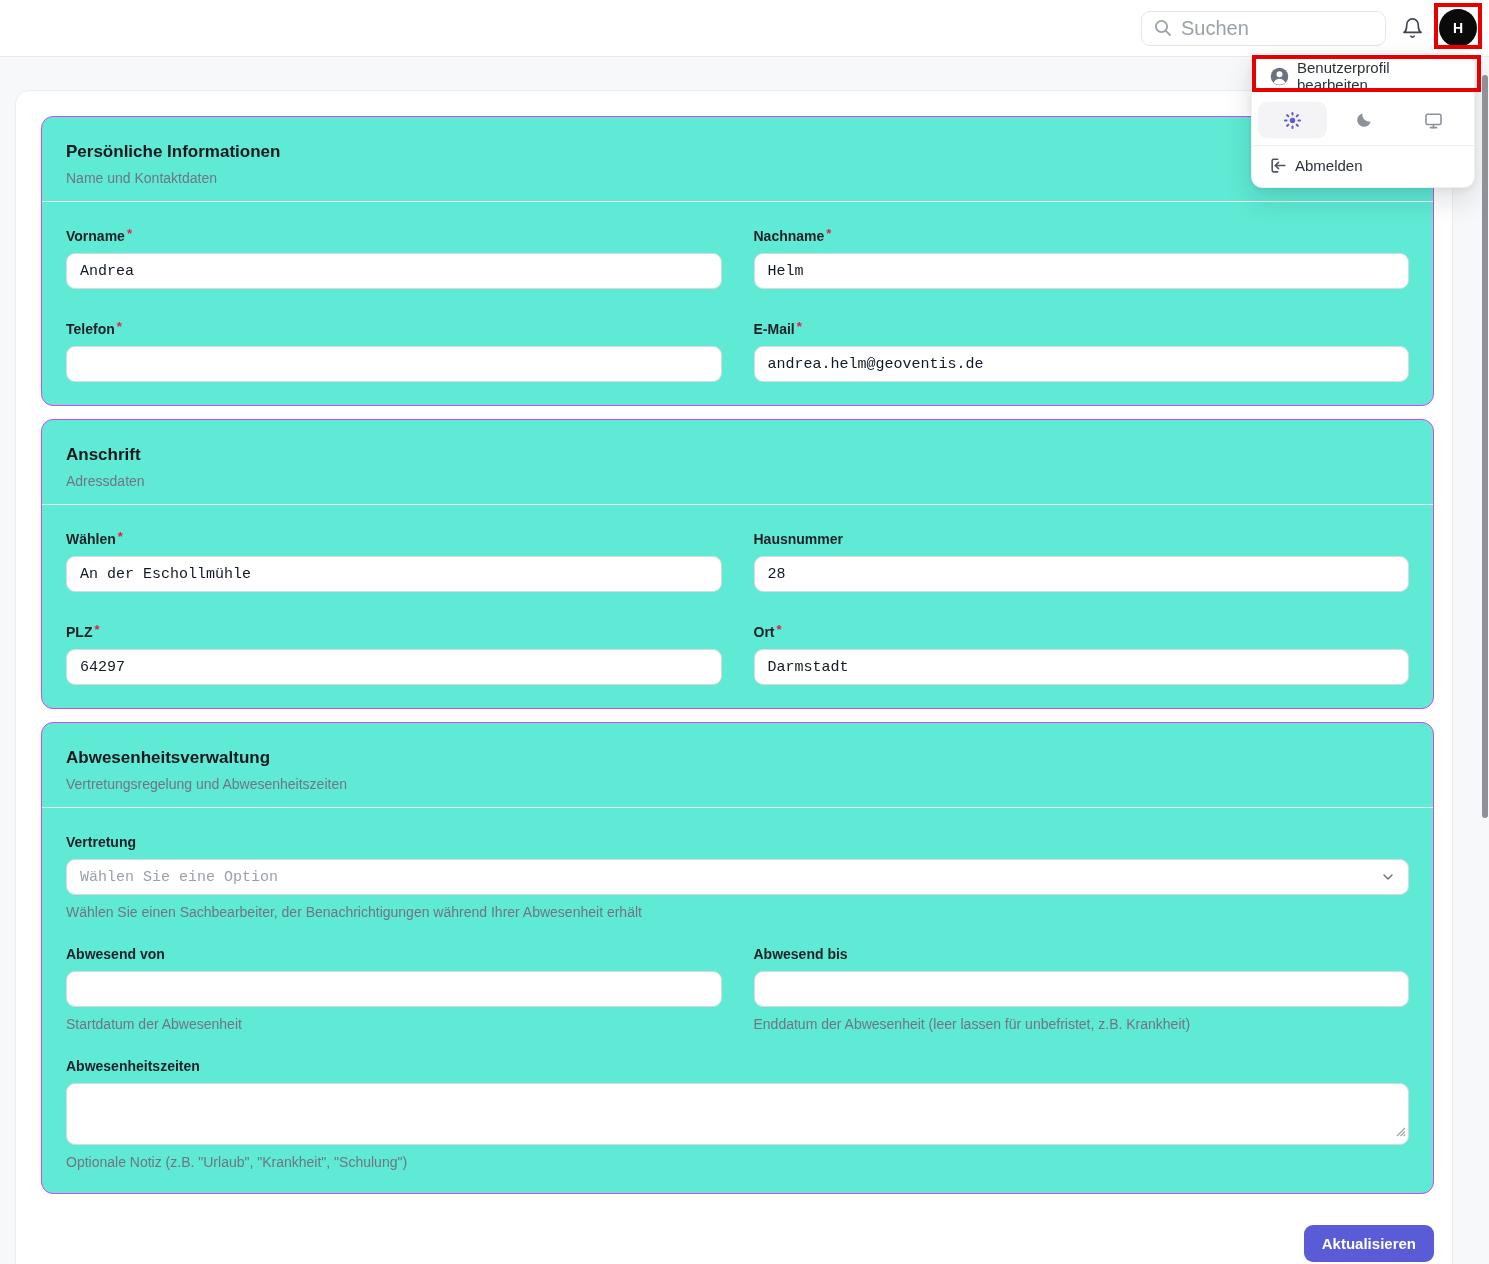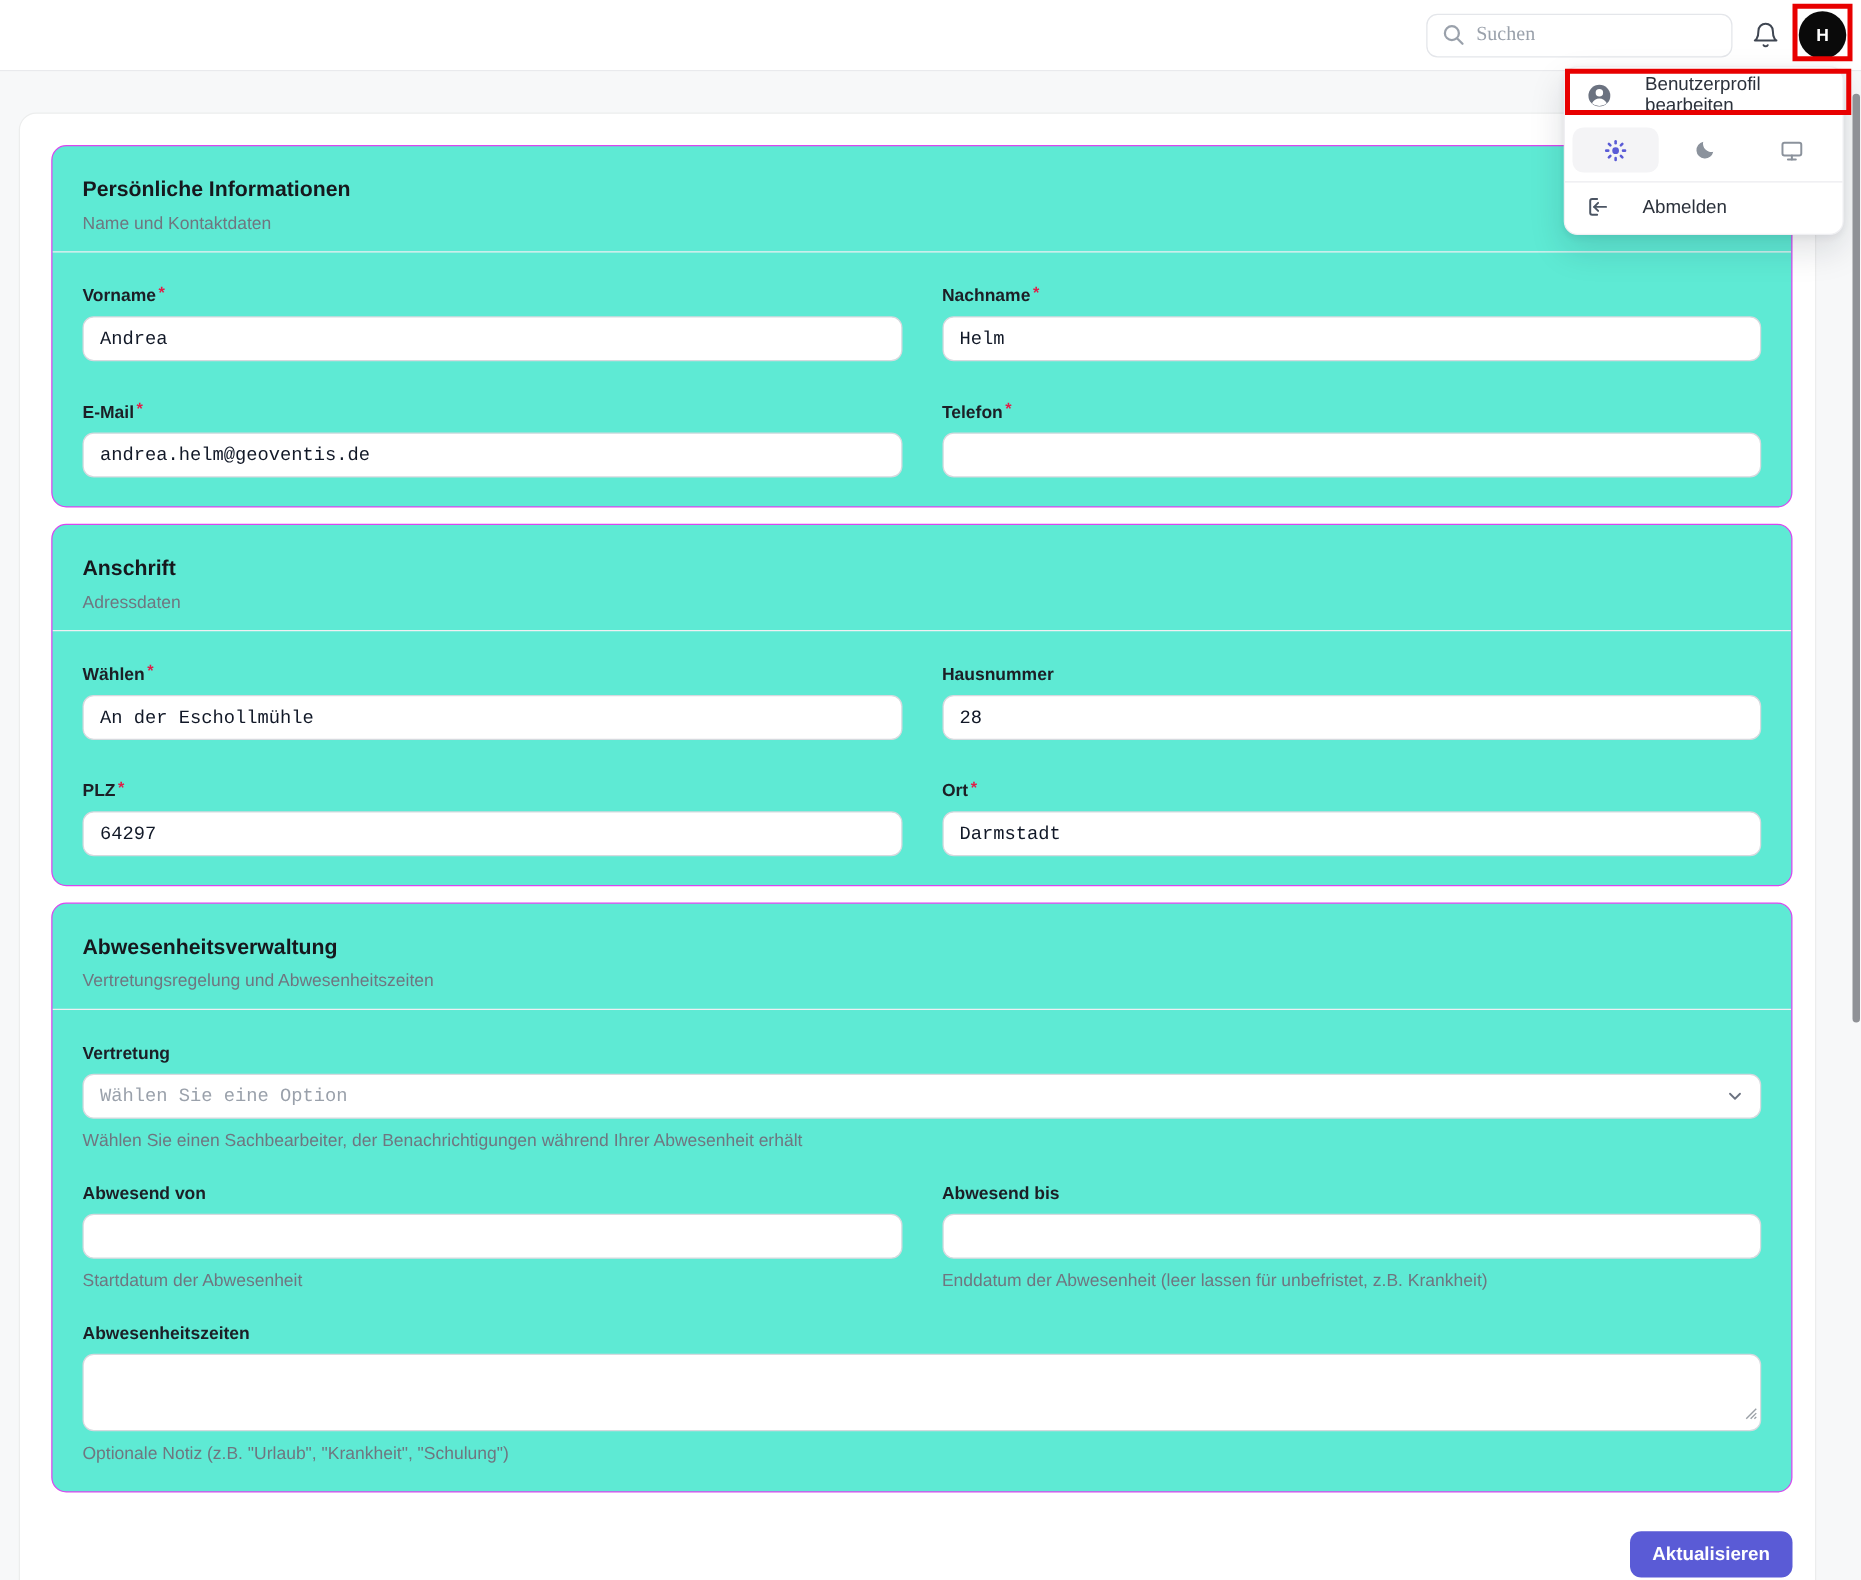--- a/index.html
+++ b/index.html
@@ -17,22 +17,22 @@
     background:#ffffff; border-bottom:1px solid #e9eaed;
     display:flex; align-items:center; justify-content:flex-end;
     gap:15px; padding-right:12px; z-index:10;
   }
   .searchbox {
     width:245px; height:35px; background:#fff;
     border:1px solid #e4e6ea; border-radius:9px;
     display:flex; align-items:center; gap:9px; padding:0 12px;
   }
   .searchbox input {
-    border:none; outline:none; width:100%; font-size:16px;
-    color:#111827; font-family:Liberation Serif, serif; background:transparent;
+    border:none; outline:none; width:100%; font-size:20px;
+    color:#111827; font-family:Liberation Sans, sans-serif; background:transparent;
   }
   ::placeholder { color:#9aa1ab; opacity:1; }
   .icon-btn { background:none; border:none; display:flex; align-items:center; justify-content:center; cursor:pointer; }
   .avatar {
     width:38px; height:38px; border-radius:50%; background:#0a0a0a;
     color:#fff; font-size:14px; font-weight:700;
     display:flex; align-items:center; justify-content:center; cursor:pointer;
   }
 
   
@@ -79,21 +79,21 @@
   }
 
   
   .user-menu {
     position:absolute; top:53px; left:1251px; width:224px;
     background:#fff; border:1px solid #efeff2; border-radius:11px;
     box-shadow:0 12px 28px rgba(16,24,40,.13), 0 2px 6px rgba(16,24,40,.06);
     z-index:40; padding-top:3px; padding-bottom:3px;
   }
   .menu-item {
-    display:flex; align-items:center; gap:26px; height:38px;
+    display:flex; align-items:center; gap:7px; height:38px;
     padding:0 17px; font-size:15px; color:#2b313b; cursor:pointer;
   }
   .theme-row { display:flex; gap:2px; padding:7px 6px; }
   .theme-btn {
     flex:1; height:36px; border:none; background:transparent; border-radius:9px;
     display:flex; align-items:center; justify-content:center; cursor:pointer;
   }
   .theme-btn.active { background:#f4f4f6; }
   .menu-divider { border-top:1px solid #ececf0; }
 
@@ -144,26 +144,26 @@
       <div class="grid2">
         <div class="field">
           <span class="label"><span>Vorname</span><span class="req">*</span></span>
           <input class="input" value="Andrea" style="">
         </div>
         <div class="field">
           <span class="label"><span>Nachname</span><span class="req">*</span></span>
           <input class="input" value="Helm" style="">
         </div>
         <div class="field">
+          <span class="label"><span>Telefon</span><span class="req">*</span></span>
+          <input class="input" value="" style="">
+        </div>
+        <div class="field">
           <span class="label"><span>E-Mail</span><span class="req">*</span></span>
           <input class="input" value="andrea.helm@geoventis.de" style="">
-        </div>
-        <div class="field">
-          <span class="label"><span>Telefon</span><span class="req">*</span></span>
-          <input class="input" value="" style="">
         </div>
       </div>
     </div>
   </section>
 
   <section class="card">
     <div class="card-head">
       <div class="card-title">Anschrift</div>
       <div class="card-sub">Adressdaten</div>
     </div>

